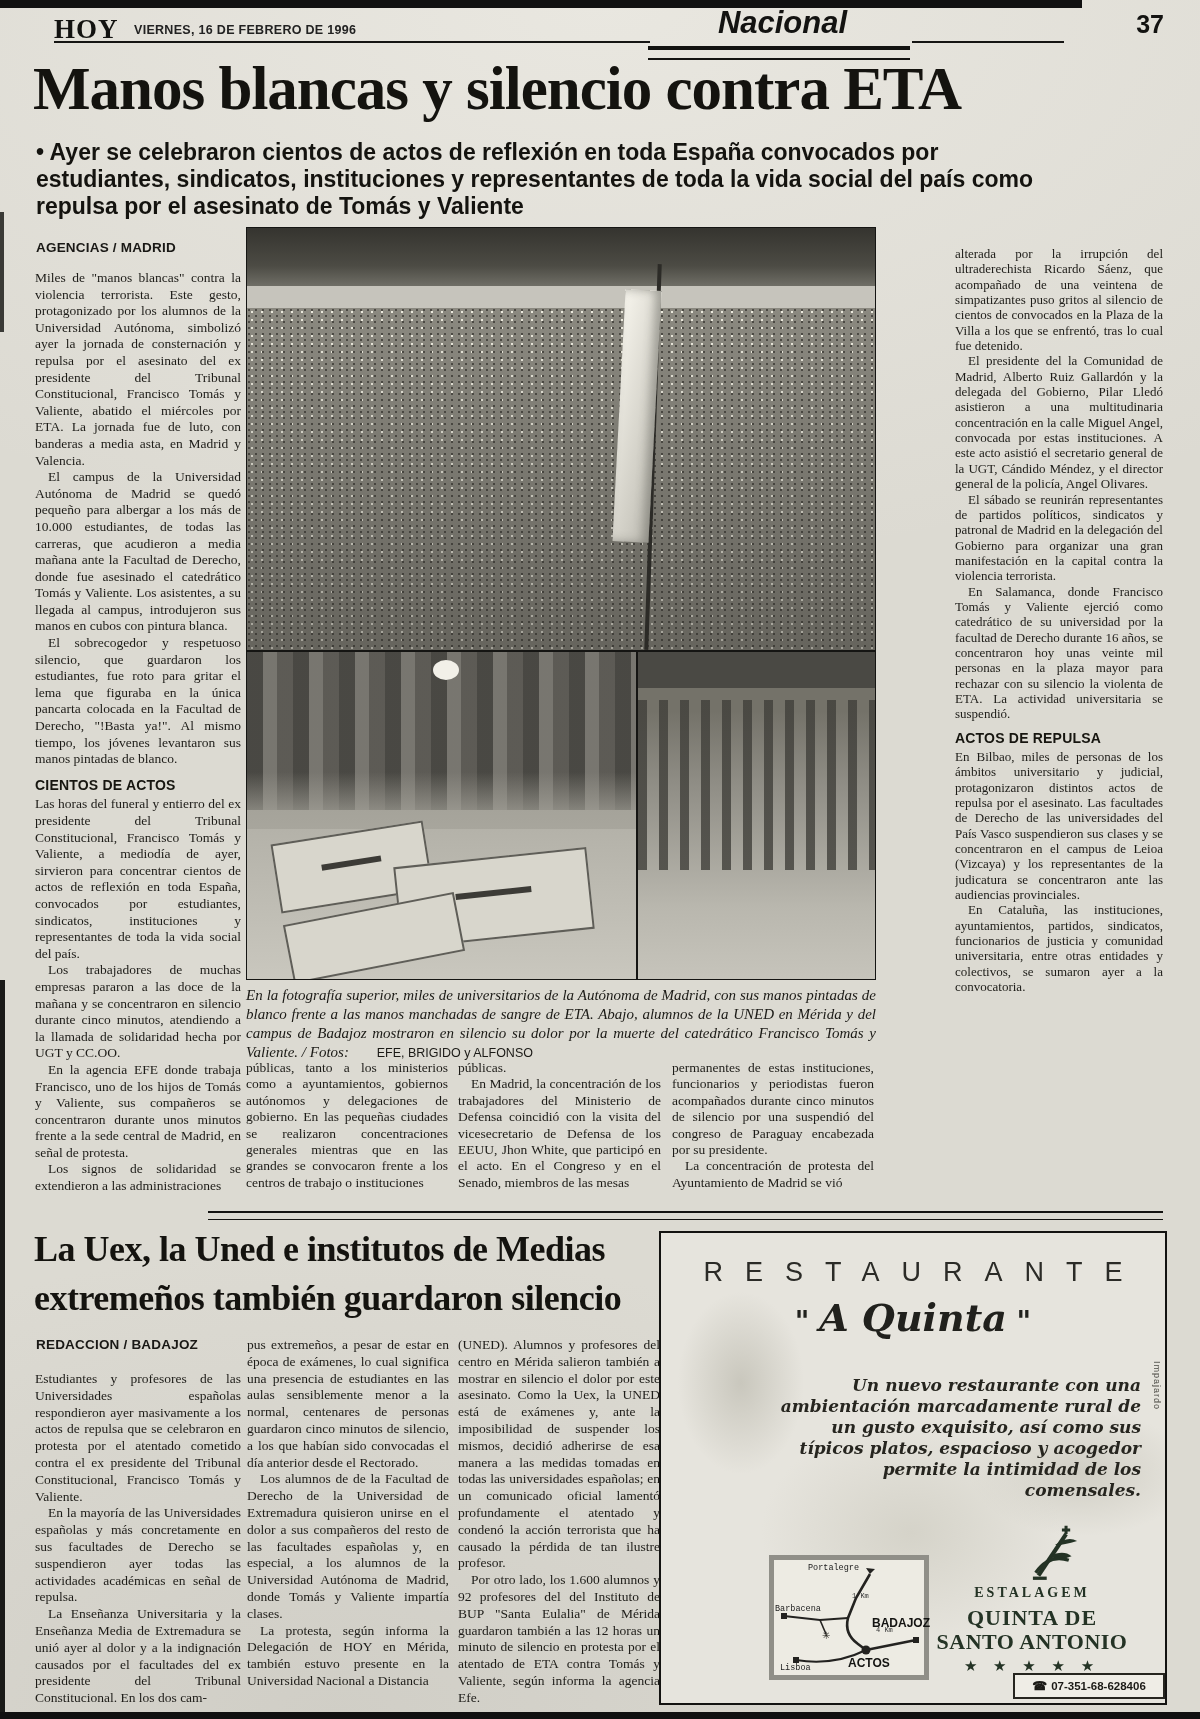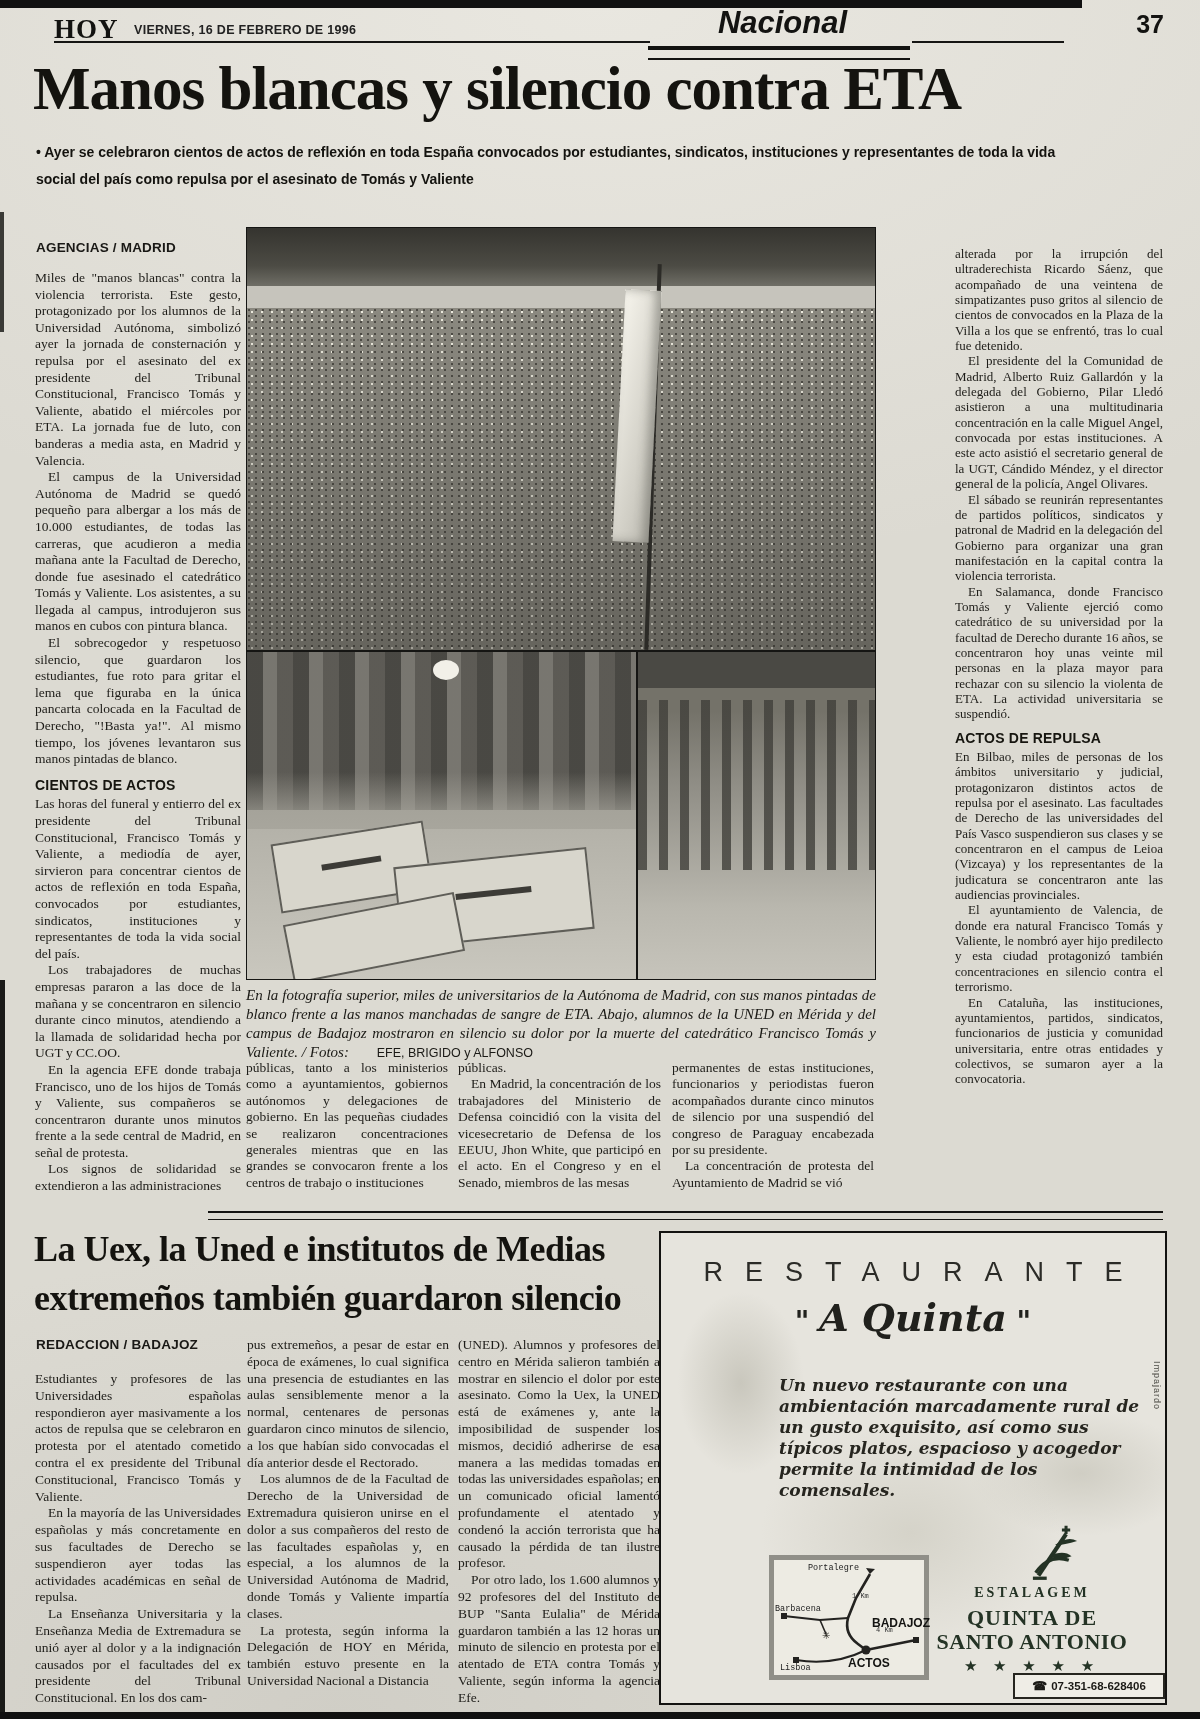--- a/index.html
+++ b/index.html
@@ -19,21 +19,21 @@
   
   .paper{left:54px;top:14px;font-family:"Liberation Serif",serif;font-weight:bold;font-size:27px;letter-spacing:1px;color:#121210;}
   .issue-date{left:134px;top:23px;font-family:"Liberation Sans",sans-serif;font-size:12.5px;font-weight:bold;letter-spacing:.3px;color:#222;}
   .rule-left{left:54px;top:41px;width:596px;height:2px;background:#151513;}
   .rule-right{left:912px;top:41px;width:152px;height:2px;background:#151513;}
   .section{left:660px;top:5px;width:245px;text-align:center;font-family:"Liberation Sans",sans-serif;font-style:italic;font-weight:bold;font-size:31px;color:#131311;}
   .section-rule{left:648px;top:46px;width:262px;height:8px;border-top:4px solid #131311;border-bottom:2px solid #131311;}
   .pageno{left:1108px;top:10px;width:56px;text-align:right;font-family:"Liberation Sans",sans-serif;font-weight:bold;font-size:25px;color:#131311;}
   
   h1.main{left:33px;top:54px;margin:0;width:1130px;font-size:61px;font-weight:bold;letter-spacing:-1px;color:#14130f;font-family:"Liberation Serif",serif;}
-  .standfirst{left:36px;top:139px;margin:0;width:1040px;font-family:"Liberation Sans",sans-serif;font-weight:bold;font-size:14px;line-height:27px;color:#14130f;}
+  .standfirst{left:36px;top:139px;margin:0;width:1040px;font-family:"Liberation Sans",sans-serif;font-weight:bold;font-size:23px;line-height:27px;color:#14130f;}
   .byline{font-family:"Liberation Sans",sans-serif;font-weight:bold;font-size:13.5px;letter-spacing:.2px;color:#191815;}
   .byline1{left:36px;top:240px;}
   .byline2{left:36px;top:1337px;}
   
   .col{position:absolute;text-align:justify;overflow:hidden;color:#1d1c18;}
   .col p{margin:0;text-indent:13px;}
   .col p.first{text-indent:0;}
   .col h3{margin:9px 0 3px;font-family:"Liberation Sans",sans-serif;font-size:14px;letter-spacing:.2px;color:#16150f;text-indent:0;}
   .col-left{left:35px;top:270px;width:206px;height:946px;font-size:13.5px;line-height:16.6px;}
   .col-right{left:955px;top:246px;width:208px;height:952px;font-size:13px;line-height:15.35px;}
@@ -82,21 +82,21 @@
   .a2c3{left:458px;top:1337px;width:202px;height:376px;}
   
   .ad{left:659px;top:1231px;width:504px;height:470px;border:2px solid #131311;background:
       radial-gradient(90px 130px at 80px 150px, #c9c7bd 0%, rgba(201,199,189,0) 70%),
       radial-gradient(200px 150px at 250px 300px, #d5d3c9 0%, rgba(213,211,199,0) 75%),
       radial-gradient(160px 90px at 420px 240px, #d0cec4 0%, rgba(208,206,196,0) 70%),
       #e6e4dd;overflow:hidden;}
   .ad-title{position:absolute;left:0;top:24px;width:100%;text-align:center;font-family:"Liberation Sans",sans-serif;font-size:27px;color:#2b2b27;letter-spacing:22px;padding-left:22px;box-sizing:border-box;}
   .ad-name{position:absolute;left:0;top:62px;width:100%;text-align:center;font-family:"DejaVu Serif",serif;font-style:italic;font-weight:bold;font-size:38px;color:#21211d;}
   .ad-name::before{content:'" ';font-size:28px;} .ad-name::after{content:' "';font-size:28px;}
-  .ad-body{position:absolute;left:118px;top:142px;width:362px;text-align:left;font-family:"DejaVu Serif",serif;font-style:italic;font-weight:bold;font-size:17px;line-height:21px;color:#26251f;}
+  .ad-body{position:absolute;left:118px;top:142px;width:362px;text-align:right;font-family:"DejaVu Serif",serif;font-style:italic;font-weight:bold;font-size:17px;line-height:21px;color:#26251f;}
   .map{position:absolute;left:108px;top:322px;width:150px;height:115px;border:5px solid #908f88;background:#edebe3;}
   .map svg{position:absolute;left:0;top:0;}
   .map-label{position:absolute;font-family:"Liberation Mono",monospace;font-size:8.5px;color:#222;}
   .map-label.bold{font-family:"Liberation Sans",sans-serif;font-weight:bold;font-size:12px;color:#131311;}
   .map-dist{position:absolute;font-family:"Liberation Mono",monospace;font-size:7px;color:#333;}
   .landmark{position:absolute;left:48px;top:70px;font-size:10px;color:#26251f;}
   .logo{position:absolute;left:366px;top:290px;width:56px;height:58px;}
   .hotel{position:absolute;left:240px;width:262px;text-align:center;color:#243325;font-family:"Liberation Serif",serif;font-weight:bold;}
   .hotel-1{top:352px;font-size:14px;letter-spacing:3px;}
   .hotel-2{top:372px;font-size:22px;letter-spacing:1px;}
@@ -181,21 +181,20 @@
     <p>La concentración de protesta del Ayuntamiento de Madrid se vió</p>
   </div>
 
   <div class="col col-right">
     <p class="first">alterada por la irrupción del ultraderechista Ricardo Sáenz, que acompañado de una veintena de simpatizantes puso gritos al silencio de cientos de convocados en la Plaza de la Villa a los que se enfrentó, tras lo cual fue detenido.</p>
     <p>El presidente del la Comunidad de Madrid, Alberto Ruiz Gallardón y la delegada del Gobierno, Pilar Lledó asistieron a una multitudinaria concentración en la calle Miguel Angel, convocada por estas instituciones. A este acto asistió el secretario general de la UGT, Cándido Méndez, y el director general de la policía, Angel Olivares.</p>
     <p>El sábado se reunirán representantes de partidos políticos, sindicatos y patronal de Madrid en la delegación del Gobierno para organizar una gran manifestación en la capital contra la violencia terrorista.</p>
     <p>En Salamanca, donde Francisco Tomás y Valiente ejerció como catedrático de su universidad por la facultad de Derecho durante 16 años, se concentraron hoy unas veinte mil personas en la plaza mayor para rechazar con su silencio la violenta de ETA. La actividad universitaria se suspendió.</p>
     <h3>ACTOS DE REPULSA</h3>
     <p class="first">En Bilbao, miles de personas de los ámbitos universitario y judicial, protagonizaron distintos actos de repulsa por el asesinato. Las facultades de Derecho de las universidades del País Vasco suspendieron sus clases y se concentraron en el campus de Leioa (Vizcaya) y los representantes de la judicatura se concentraron ante las audiencias provinciales.</p>
-    <p>El ayuntamiento de Valencia, de donde era natural Francisco Tomás y Valiente, le nombró ayer hijo predilecto y esta ciudad protagonizó también concentraciones en silencio contra el terrorismo.</p>
     <p>En Cataluña, las instituciones, ayuntamientos, partidos, sindicatos, funcionarios de justicia y comunidad universitaria, entre otras entidades y colectivos, se sumaron ayer a la convocatoria.</p>
   </div>
 
   <div class="abs divider"></div>
 
   <h2 class="h2line h2a">La Uex, la Uned e institutos de Medias</h2>
   <h2 class="h2line h2b">extremeños también guardaron silencio</h2>
   <div class="abs byline byline2">REDACCION / BADAJOZ</div>
 
   <div class="col a2col a2c1">

